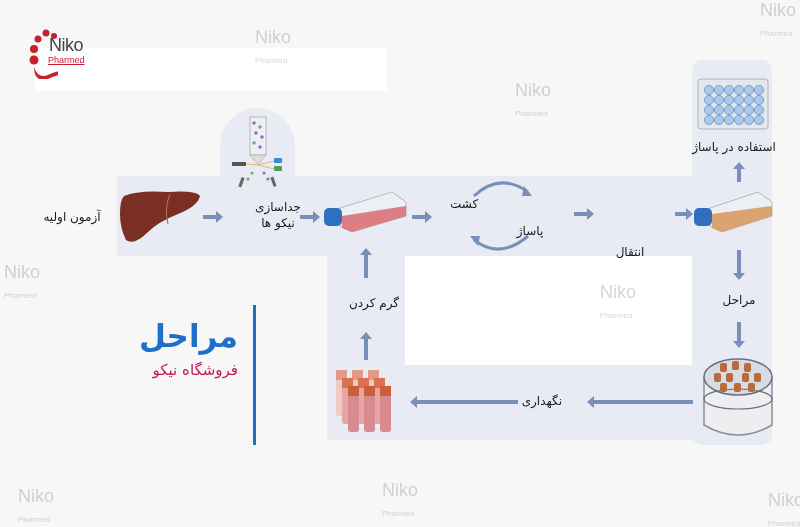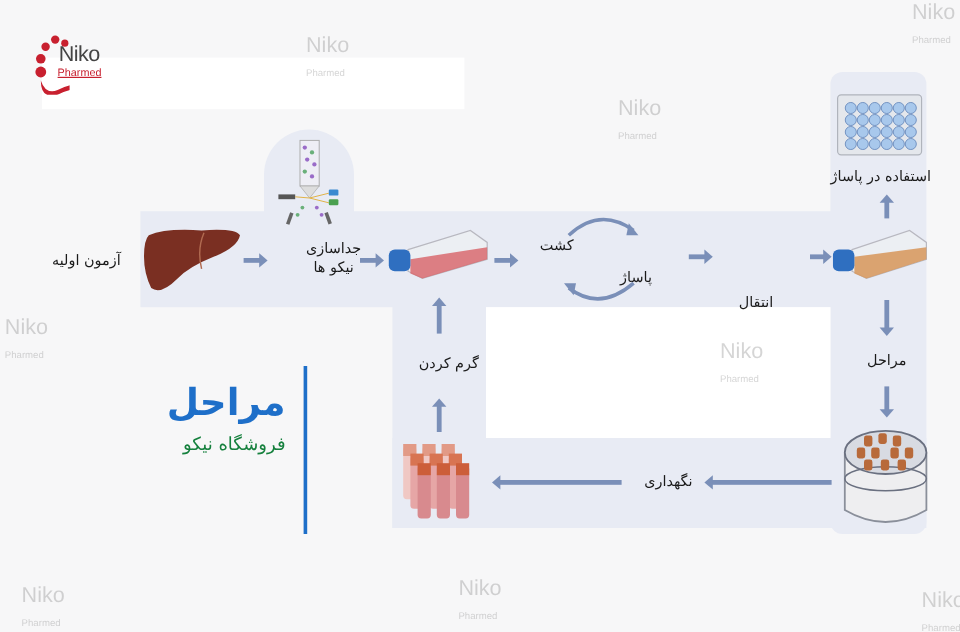--- a/index.html
+++ b/index.html
@@ -29,21 +29,21 @@
     content: ""; position: absolute; top: -6px; left: -4px;
     border-bottom: 7px solid #7a8fb8; border-left: 6px solid transparent; border-right: 6px solid transparent;
   }
   .arrow-v.down::after {
     content: ""; position: absolute; bottom: -6px; left: -4px;
     border-top: 7px solid #7a8fb8; border-left: 6px solid transparent; border-right: 6px solid transparent;
   }
   .watermark { position: absolute; opacity: 0.35; }
   .title-block { position: absolute; direction: rtl; text-align: right; }
   .title-line { font-weight: bold; color: #1e6fc9; font-size: 31px; line-height: 1.2; }
-  .subtitle { color: #15803d; font-size: 15px; margin-top: 6px; }
+  .subtitle { color: #be185d; font-size: 15px; margin-top: 6px; }
   .vbar { position: absolute; width: 3px; background: #1e6fc9; }
 </style>
 </head>
 <body>
 
 <div class="band" style="left:117px; top:176px; width:615px; height:80px;"></div>
 <div class="band" style="left:692px; top:60px; width:80px; height:385px; border-radius:10px;"></div>
 <div class="band" style="left:327px; top:250px; width:78px; height:190px;"></div>
 <div class="band" style="left:327px; top:365px; width:445px; height:75px;"></div>
 <div class="band" style="left:220px; top:108px; width:75px; height:80px; border-radius:38px 38px 0 0;"></div>
@@ -218,21 +218,21 @@
       <rect x="26" y="18" width="7" height="9" rx="2"></rect>
       <rect x="42" y="18" width="7" height="9" rx="2"></rect>
       <rect x="54" y="18" width="7" height="9" rx="2"></rect>
     <rect x="20" y="28" width="7" height="9" rx="2"></rect>
       <rect x="34" y="28" width="7" height="9" rx="2"></rect>
       <rect x="48" y="28" width="7" height="9" rx="2"></rect>
   </g>
 </svg>
 
 <div class="arrow-h left" style="left:593px; top:400px; width:100px;"></div>
-<div class="lbl" style="left:522px; top:393px; width:70px;">نگهداری</div>
+<div class="lbl" style="left:492px; top:393px; width:70px;text-align:right;">نگهداری</div>
 <div class="arrow-h left" style="left:416px; top:400px; width:102px;"></div>
 
 <svg class="abs" style="left:332px; top:366px;" width="64" height="68" viewBox="0 0 64 68">
   <g>
     <rect x="4" y="6" width="11" height="44" rx="3" fill="#f0c8c4"></rect>
       <rect x="4" y="4" width="11" height="10" fill="#e29a86"></rect>
     <rect x="20" y="6" width="11" height="44" rx="3" fill="#f0c8c4"></rect>
       <rect x="20" y="4" width="11" height="10" fill="#e29a86"></rect>
     <rect x="36" y="6" width="11" height="44" rx="3" fill="#f0c8c4"></rect>
       <rect x="36" y="4" width="11" height="10" fill="#e29a86"></rect>

